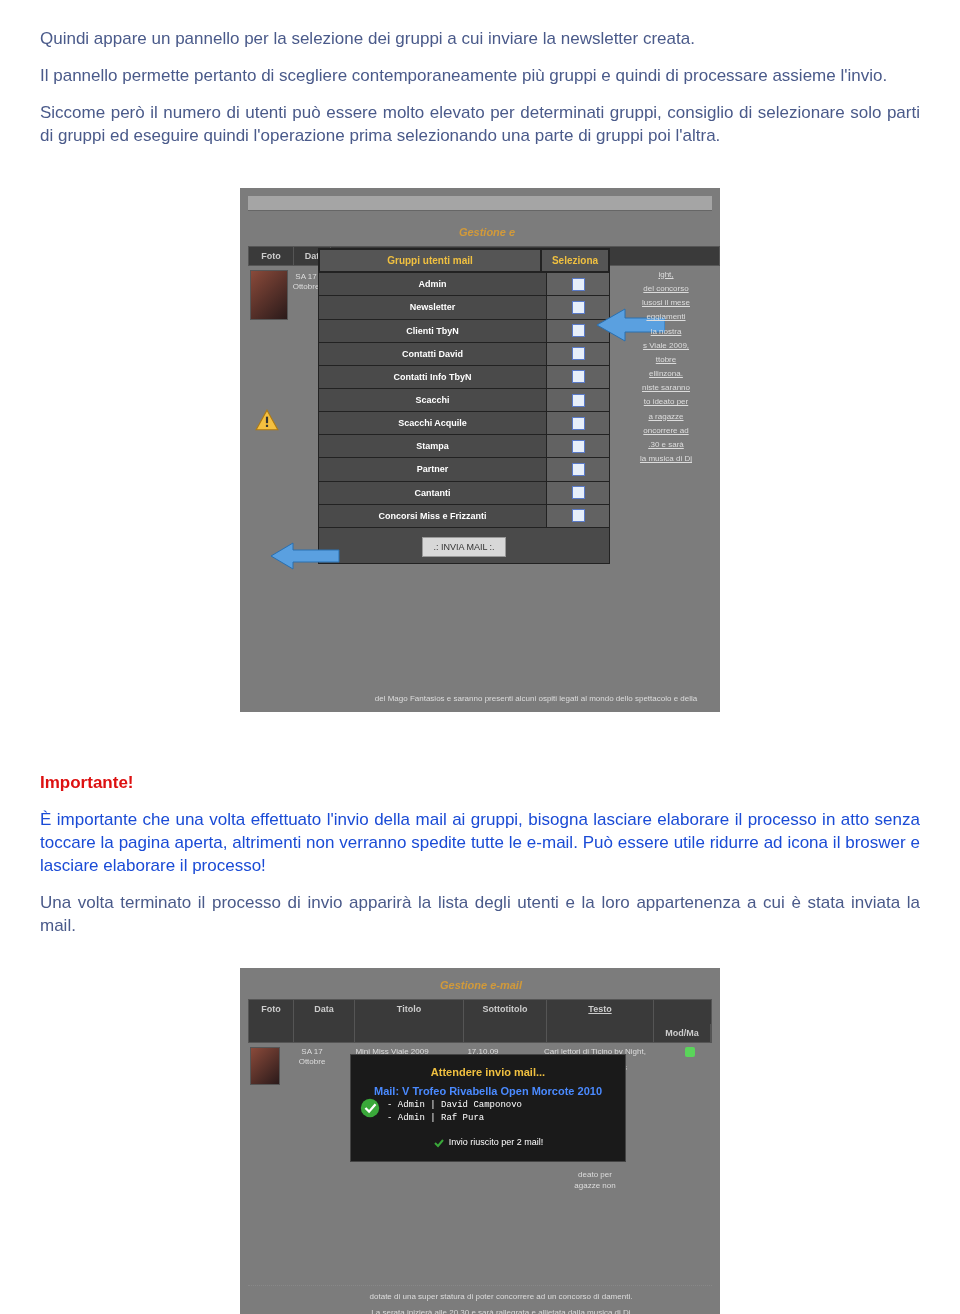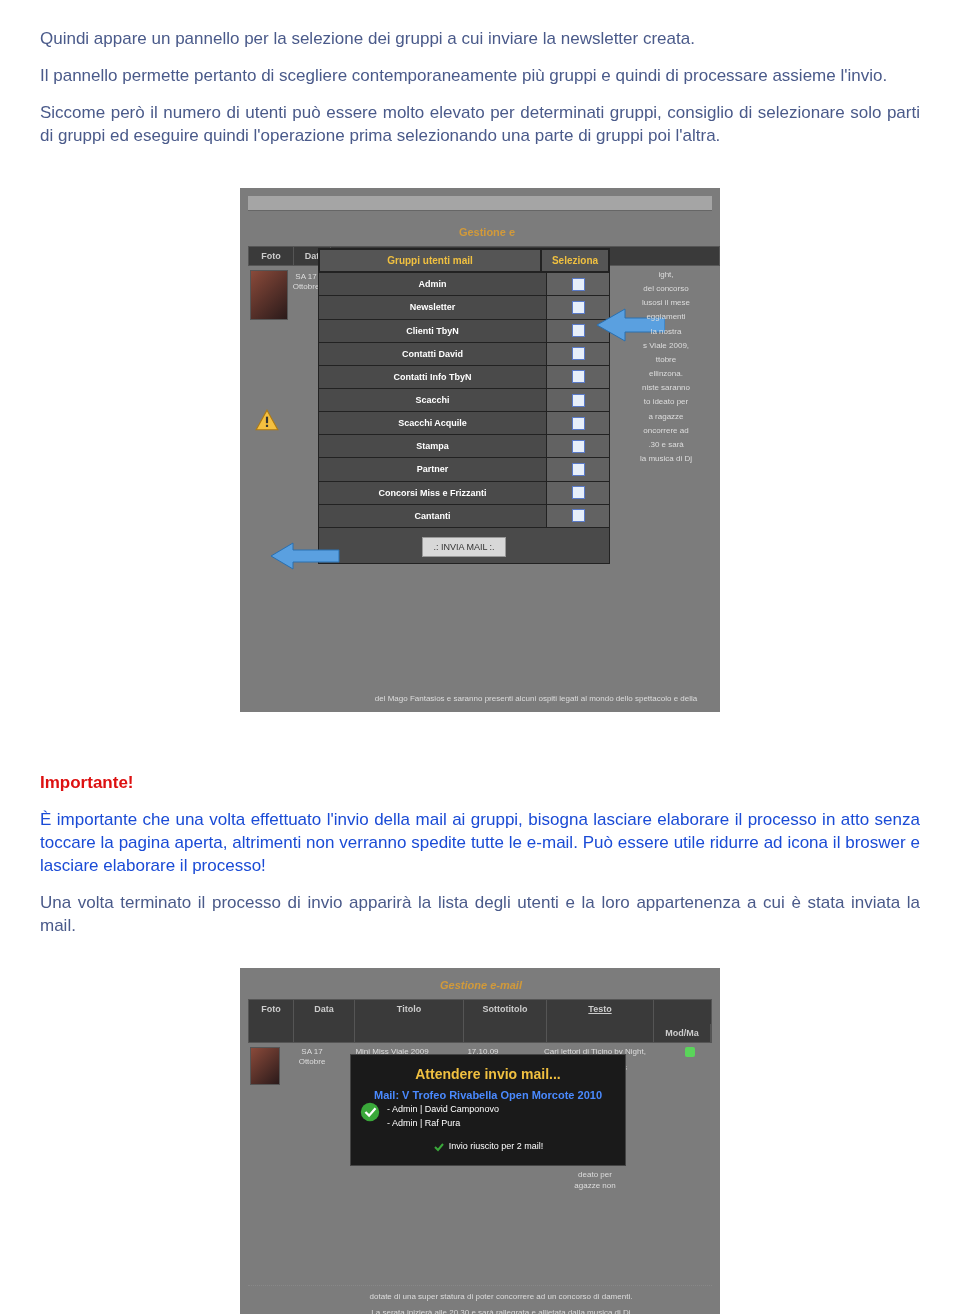--- a/index.html
+++ b/index.html
@@ -31,20 +31,21 @@
     height: 14px;
     background: #a5a5a5;
     margin: 0 8px 10px 8px;
     border-bottom: 1px solid #666;
   }
   .shot1 .section-title {
     color: #d29a3a;
     font-size: 11px;
     font-weight: bold;
     padding: 4px 0 6px 14px;
+    font-style: italic;
   }
   .shot1 .headrow {
     display:flex;
     background:#3a3a3a;
     border:1px solid #555;
     margin-left:8px;
   }
   .shot1 .headrow div {
     font-size:9px; color:#ccc; padding:3px 6px; border-right:1px solid #555;
     font-weight:bold;
@@ -54,21 +55,21 @@
   .shot1 .content-row { display:flex; margin-left:8px; }
   .shot1 .thumb {
     width:36px; height:48px; background:linear-gradient(135deg,#8a4a3a,#2a1a1a);
     margin:4px 4px 0 2px; border:1px solid #555;
   }
   .shot1 .date-text { font-size:8px; color:#ddd; width:28px; padding-top:6px; line-height:1.3;}
   .shot1 .sidepanel {
     position:absolute; right:0; top:78px; width:100px;
     font-size:8px; color:#ddd; line-height:1.4; padding:0 4px;
   }
-  .shot1 .sidepanel div{margin:3px 0;}
+  .shot1 .sidepanel div{margin:3px 0;text-decoration:underline;}
   .shot1 .warn {
     position:absolute; left:14px; top:220px; width:26px; height:26px;
   }
   .shot1 .warn svg{width:26px;height:26px;}
 
   
   .popup1 {
     position:absolute;
     left:78px; top:60px;
     width:290px;
@@ -150,23 +151,23 @@
   .shot2 .datarow .d-sub{width:70px;padding:4px 4px;line-height:1.3;}
   .shot2 .datarow .d-tes{flex:1;padding:4px 4px;line-height:1.3;}
   .shot2 .datarow .d-mod{width:44px;padding:4px 0;text-align:center;}
   .shot2 .datarow .d-mod .ic{display:inline-block;width:10px;height:10px;background:#5ad45a;border-radius:2px;}
 
   .popup2{
     position:absolute; left:110px; top:86px; width:250px;
     background:#1a1a1a; border:1px solid #444; padding:10px 12px 12px 12px;
     text-align:center;
   }
-  .popup2 .wait{color:#f0c040;font-size:14px;font-weight:bold;margin-bottom:4px;}
+  .popup2 .wait{color:#f0c040;font-size:11px;font-weight:bold;margin-bottom:4px;}
   .popup2 .mailname{color:#4a8aff;font-size:11px;font-weight:bold;line-height:1.4;margin-bottom:0;}
-  .popup2 .lines{color:#fff;font-size:9px;text-align:left;padding-left:24px;line-height:1.5;margin-bottom:10px;position:relative;}
+  .popup2 .lines{color:#fff;font-size:9px;text-align:left;padding-left:24px;line-height:1.5;margin-bottom:10px;position:relative;font-family:Liberation Mono, monospace;}
   .popup2 .checkicon{position:absolute;left:-4px;top:-2px;width:22px;height:22px;}
   .popup2 .checkicon svg{width:22px;height:22px;}
   .popup2 .success{color:#fff;font-size:9px;}
   .popup2 .success .tick{display:inline-block;width:12px;height:12px;vertical-align:middle;margin-right:4px;}
   .popup2 .success .tick svg{width:12px;height:12px;}
 
   .shot2 .lower-text{
     font-size:8px;color:#ddd;padding:6px 10px 0 52px;line-height:1.3;
     border-top:1px dotted #888;margin:90px 8px 0 8px;
   }
@@ -252,27 +253,27 @@
             <div class="box"></div>
           </div>
         </div>
       <div class="row">
           <div class="label">Partner</div>
           <div class="check">
             <div class="box"></div>
           </div>
         </div>
       <div class="row">
+          <div class="label">Cantanti</div>
+          <div class="check">
+            <div class="box"></div>
+          </div>
+        </div>
+      <div class="row">
           <div class="label">Concorsi Miss e Frizzanti</div>
-          <div class="check">
-            <div class="box"></div>
-          </div>
-        </div>
-      <div class="row">
-          <div class="label">Cantanti</div>
           <div class="check">
             <div class="box"></div>
           </div>
         </div>
       <div class="footer">
         <span class="btn">.: INVIA MAIL :.</span>
         <div class="arrow-left">
           <svg viewBox="0 0 70 30">
               <path fill="#5aa0e0" stroke="#2a70b0" d="M0 15 L22 2 L22 9 L68 9 L68 21 L22 21 L22 28 Z"></path>
             </svg>

